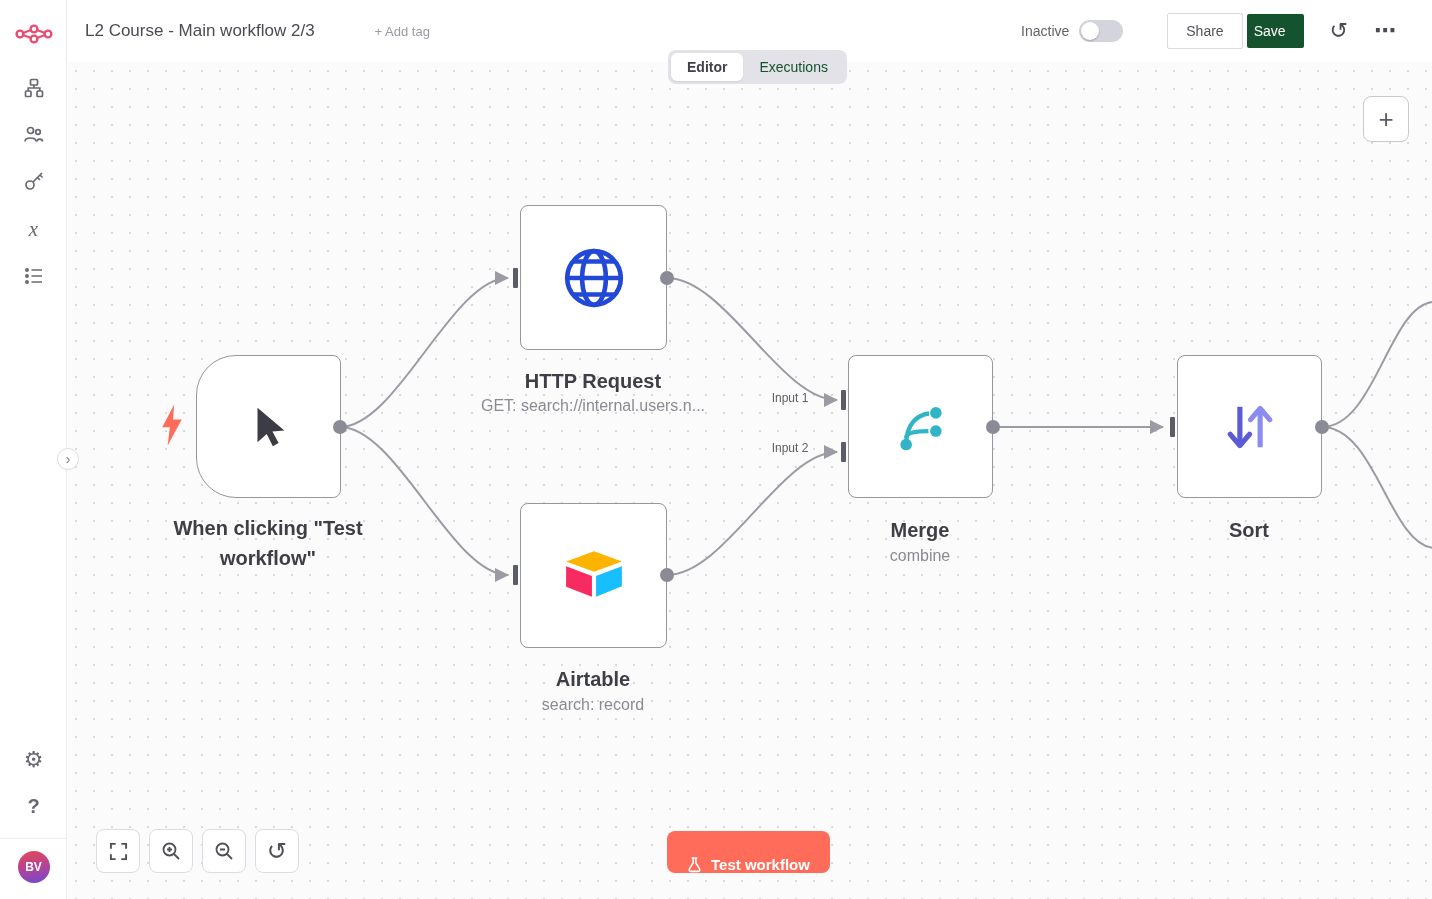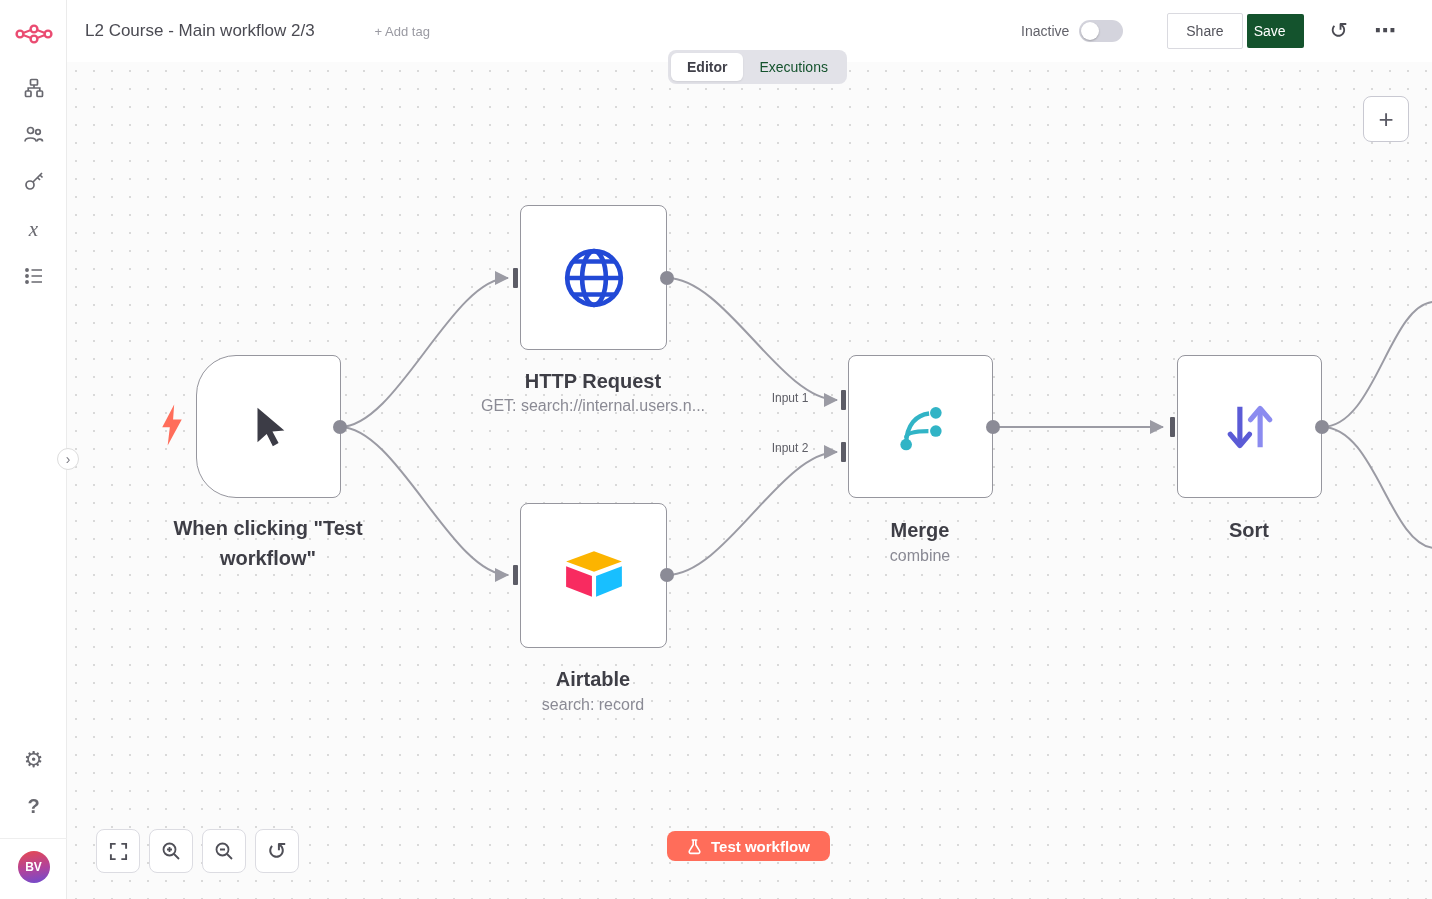--- a/index.html
+++ b/index.html
@@ -46,21 +46,21 @@
   .node-sub { position:absolute; text-align:center; font-size:16px; color:#8a8a94; white-space:nowrap; }
   .input-lbl { position:absolute; font-size:12px; color:#5e5e66; width:58px; text-align:center; }
   .bolt { position:absolute; }
 
   .add-node-btn { position:absolute; left:1296px; top:34px; width:46px; height:46px; background:#fff; border:1px solid #c9c9d2; border-radius:8px; font-size:26px; color:#5c5c66; display:flex; align-items:center; justify-content:center; cursor:pointer; }
 
   .zoom-controls { position:absolute; left:29px; top:767px; display:flex; gap:9px; }
   .zc-btn { width:44px; height:44px; background:#fff; border:1px solid #dcdce2; border-radius:8px; display:flex; align-items:center; justify-content:center; cursor:pointer; color:#4f4f57; }
   .zc-btn .glyph { font-size:24px; color:#4f4f57; }
 
-  .test-btn { position:absolute; left:600px; top:769px; height:30px; padding:0 20px; background:#ff6d5a; border:none; border-radius:8px; color:#fff; font-size:15px; font-weight:bold; display:flex; align-items:center; gap:9px; cursor:pointer; font-family:inherit; }
+  .test-btn { position:absolute; left:600px; top:769px; height:42px; padding:0 20px; background:#ff6d5a; border:none; border-radius:8px; color:#fff; font-size:15px; font-weight:bold; display:flex; align-items:flex-end; gap:9px; cursor:pointer; font-family:inherit; }
 </style>
 </head>
 <body>
 
 <div class="app">
 
   <aside class="sidebar">
     <div class="side-slot" style="top:18px;height:32px;">
       <svg width="38" height="22" viewBox="0 0 38 22" fill="none">
         <circle cx="5" cy="11" r="3.4" stroke="#ea4b71" stroke-width="2.4"></circle>

